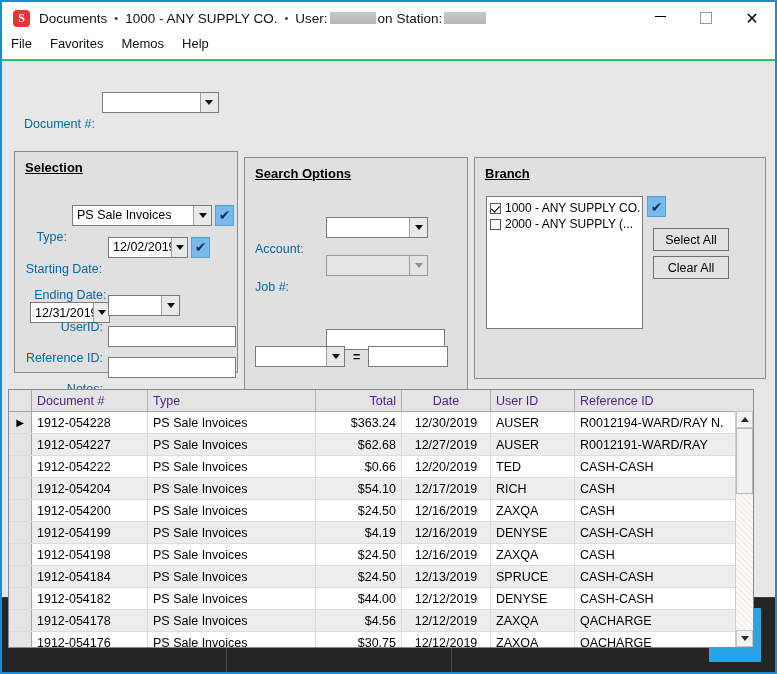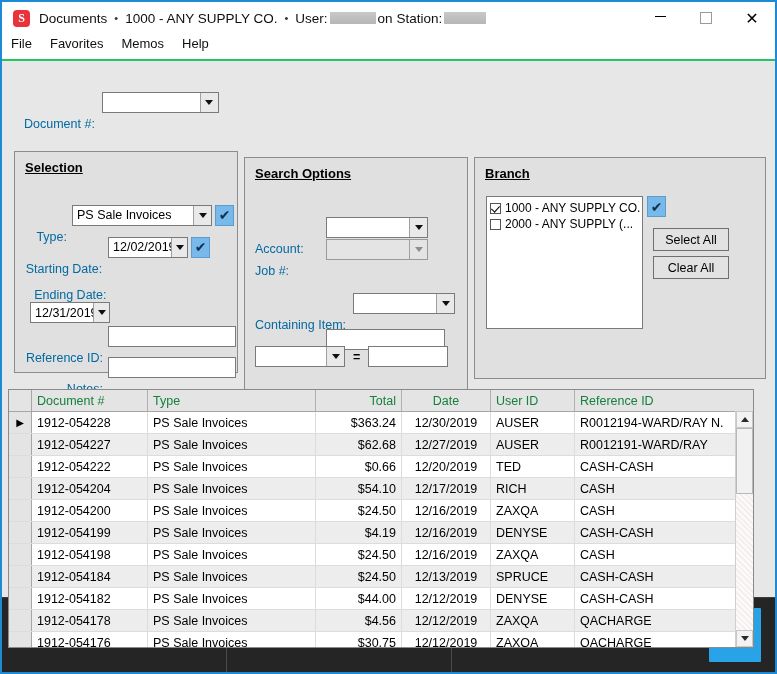--- a/index.html
+++ b/index.html
@@ -238,21 +238,21 @@
     border-collapse: collapse;
     table-layout: fixed;
     width: 722px;
     font-size: 12.5px;
   }
   table.grid th {
     background: #e4e4e4;
     border-right: 1px solid #b0b0b0;
     border-bottom: 1px solid #a6a6a6;
     font-weight: normal;
-    color: #15803d;
+    color: #4c1d95;
     height: 21px;
     padding: 0 5px;
     font-size: 12.5px;
     white-space: nowrap;
   }
   table.grid td {
     border-right: 1px solid #dcdcdc;
     border-bottom: 1px solid #dcdcdc;
     height: 21px;
     padding: 0 5px;
@@ -413,20 +413,29 @@
       <div class="frow" style="left:10px; top:92px;flex-direction:column;">
         <span class="lbl" style="width:78px; text-align:right;">Ending Date:</span>
         <div class="combo" style="width:80px; margin-left:5px;">
           <div class="ctext">12/31/2019</div>
           <div class="carrow">
               <i class="arrow-d"></i>
             </div>
         </div>
       </div>
 
+      <div class="frow" style="left:10px; top:124px;">
+        <span class="lbl" style="width:78px; text-align:right;">UserID:</span>
+        <div class="combo" style="width:72px; margin-left:5px;">
+          <div class="ctext"></div>
+          <div class="carrow">
+              <i class="arrow-d"></i>
+            </div>
+        </div>
+      </div>
 
       <div class="frow" style="left:10px; top:155px;">
         <span class="lbl" style="width:78px; text-align:right;">Reference ID:</span>
         <div class="field" style="width:128px; margin-left:5px;"></div>
       </div>
 
       <div class="frow" style="left:10px; top:186px;">
         <span class="lbl" style="width:78px; text-align:right;">Notes:</span>
         <div class="field" style="width:128px; margin-left:5px;"></div>
       </div>
@@ -438,39 +447,30 @@
       <div class="frow" style="left:10px; top:40px;">
         <span class="lbl" style="width:62px;">Account:</span>
         <div class="combo" style="width:102px; margin-left:9px;">
           <div class="ctext"></div>
           <div class="carrow">
               <i class="arrow-d"></i>
             </div>
         </div>
       </div>
 
-      <div class="frow" style="left:10px; top:62px;">
+      <div class="frow" style="left:10px; top:78px;">
         <span class="lbl" style="width:62px;">Job #:</span>
         <div class="combo disabled" style="width:102px; margin-left:9px;">
           <div class="ctext"></div>
           <div class="carrow">
               <i class="arrow-d dim"></i>
             </div>
         </div>
       </div>
 
-      <div class="frow" style="left:10px; top:116px;">
-        <span class="lbl">Containing Item:</span>
-        <div class="combo" style="width:102px; margin-left:7px;">
-          <div class="ctext"></div>
-          <div class="carrow">
-              <i class="arrow-d"></i>
-            </div>
-        </div>
-      </div>
 
       <div class="frow" style="left:10px; top:152px;">
         <span class="lbl" style="width:62px;">Amount:</span>
         <div class="field" style="width:119px; margin-left:9px;"></div>
       </div>
 
       <div class="frow" style="left:10px; top:188px;">
         <div class="combo" style="width:90px;">
           <div class="ctext"></div>
           <div class="carrow">

